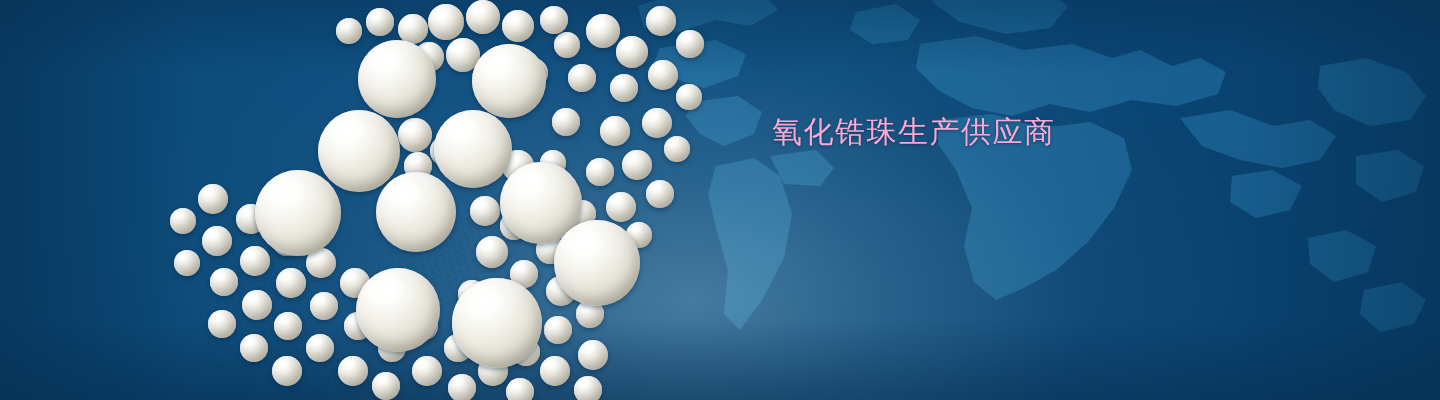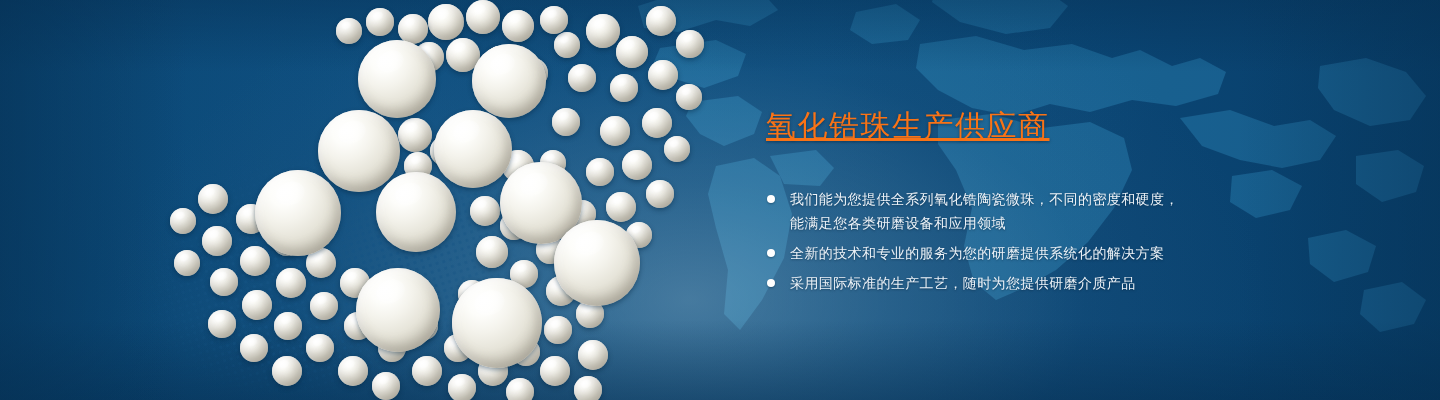--- a/index.html
+++ b/index.html
@@ -98,29 +98,28 @@
     pointer-events: none;
   }
 
   
   .text-col {
     position: absolute;
     left: 762px; top: 104px;
     width: 520px;
   }
   .headline {
-    margin: 4px;
+    margin: 10px;
     font-size: 30px;
     line-height: 1.18;
     letter-spacing: 1.5px;
     font-weight: 400;
-    color: #f97316;
+    color: #f9a8d4;
     text-shadow: 0 1px 3px rgba(3,33,58,0.55);
     white-space: nowrap;
-    text-decoration: underline;
   }
   .bullets {
     list-style: none;
     margin: 44px 0 0 0;
     padding: 0;
   }
   .bullets li {
     position: relative;
     padding-left: 28px;
     margin-bottom: 6px;
@@ -266,30 +265,15 @@
     <div class="bead" style="left:376px;top:172px;width:80px;height:80px;"></div>
     <div class="bead" style="left:500px;top:162px;width:82px;height:82px;"></div>
     <div class="bead" style="left:356px;top:268px;width:84px;height:84px;"></div>
     <div class="bead" style="left:452px;top:278px;width:90px;height:90px;"></div>
     <div class="bead" style="left:554px;top:220px;width:86px;height:86px;"></div>
   </div>
 
   <div class="text-col">
     <h1 class="headline">氧化锆珠生产供应商</h1>
 
-    <ul class="bullets">
-      <li>
-        <span class="dot"></span>
-        <span>我们能为您提供全系列氧化锆陶瓷微珠，不同的密度和硬度，</span>
-        <span class="bullet-line2">能满足您各类研磨设备和应用领域</span>
-      </li>
-      <li>
-        <span class="dot"></span>
-        <span>全新的技术和专业的服务为您的研磨提供系统化的解决方案</span>
-      </li>
-      <li>
-        <span class="dot"></span>
-        <span>采用国际标准的生产工艺，随时为您提供研磨介质产品</span>
-      </li>
-    </ul>
   </div>
 
 </div>
 
 </body></html>

